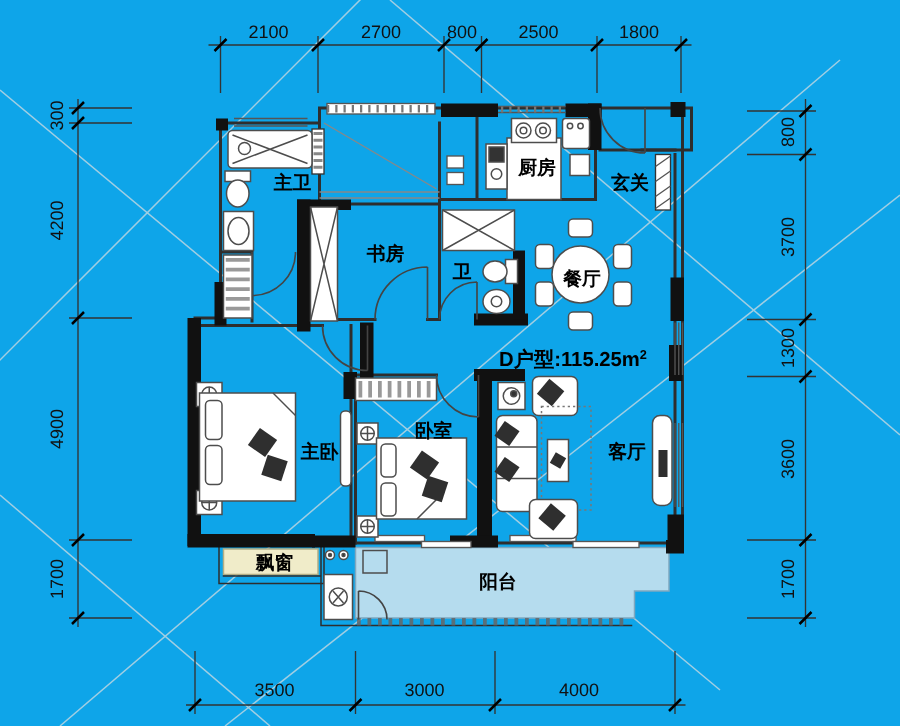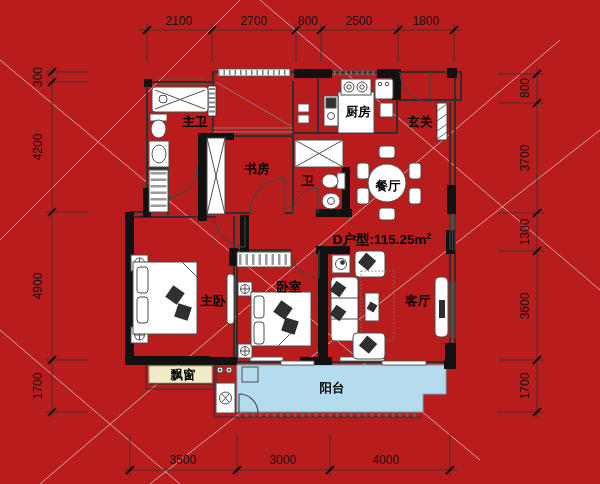--- a/index.html
+++ b/index.html
@@ -1,16 +1,16 @@
 <!DOCTYPE html>
 <html><head>
 <meta charset="utf-8">
 <style>
   html,body{margin:0;padding:0;background:#ffffff;}
-  .stage{position:relative;width:600px;height:484px;background:#b91c1c;overflow:hidden;
+  .stage{position:relative;width:600px;height:484px;background:#0ea5e9;overflow:hidden;
          font-family:"Liberation Sans", sans-serif;}
   svg{display:block;}
   .dim-num{font:12px "Liberation Sans", sans-serif;fill:#111;}
   .room-label{font:bold 12.5px "Liberation Sans", sans-serif;fill:#000;}
   .unit-label{font:bold 13.5px "Liberation Sans", sans-serif;fill:#000;}
 </style>
 </head>
 <body>
 
 <div class="stage">

